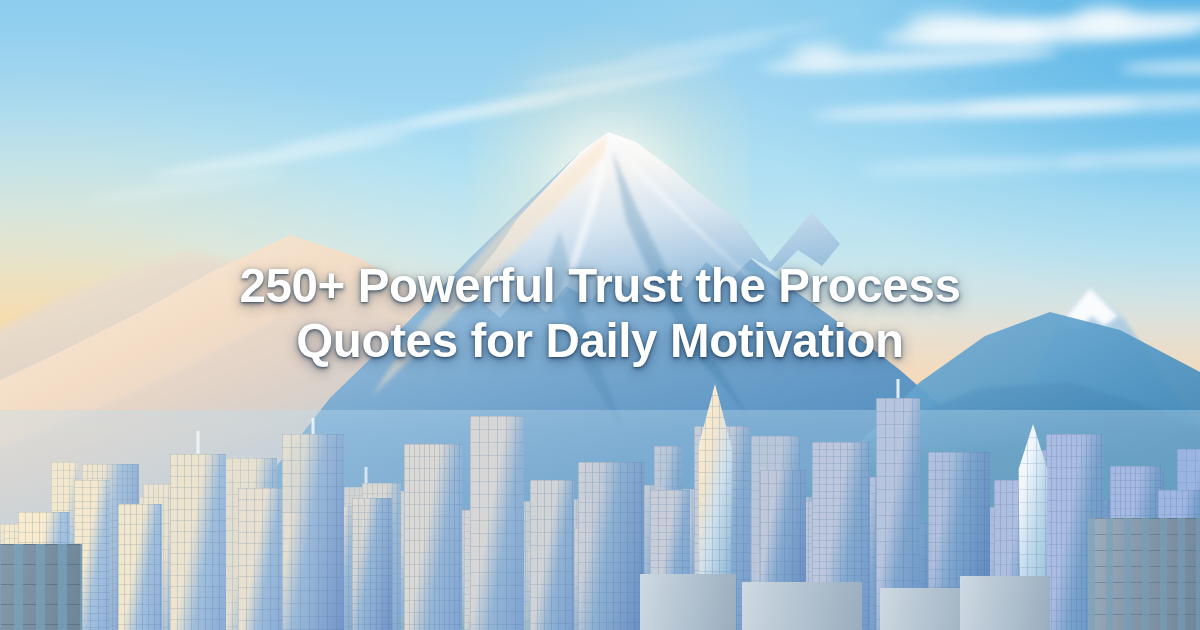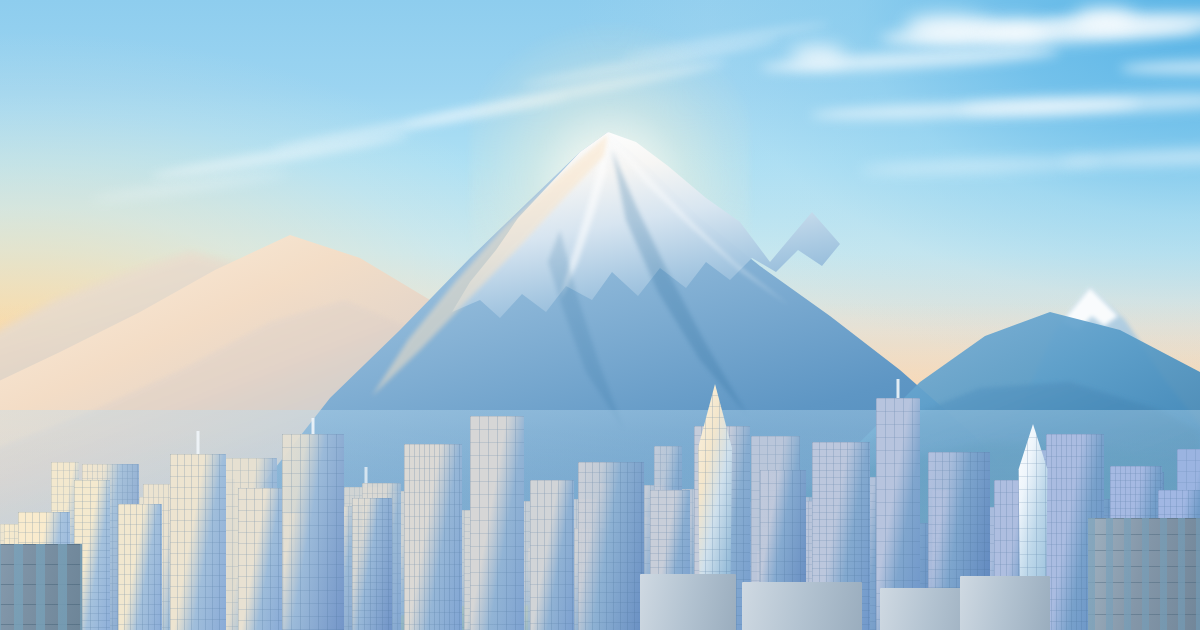--- a/index.html
+++ b/index.html
@@ -634,14 +634,20 @@
       <div class="tree" style="left: 1034px; width: 40px; height: 30px; background: radial-gradient(at 34% 26%, rgb(198, 217, 122) 0%, rgb(157, 191, 94) 46%, rgb(111, 157, 76) 100%); opacity: 0.942214; filter: blur(0.44px);"></div>
       <div class="tree" style="left: 1054px; width: 44px; height: 25px; background: radial-gradient(at 34% 26%, rgb(168, 201, 107) 0%, rgb(127, 174, 86) 48%, rgb(92, 140, 70) 100%); opacity: 0.930051; filter: blur(0.57px);"></div>
       <div class="tree" style="left: 1064px; width: 36px; height: 30px; background: radial-gradient(at 34% 26%, rgb(168, 201, 107) 0%, rgb(127, 174, 86) 48%, rgb(92, 140, 70) 100%); opacity: 0.833637; filter: blur(0.43px);"></div>
       <div class="tree" style="left: 1100px; width: 50px; height: 22px; background: radial-gradient(at 34% 26%, rgb(198, 217, 122) 0%, rgb(157, 191, 94) 46%, rgb(111, 157, 76) 100%); opacity: 0.953517; filter: blur(0.71px);"></div>
       <div class="tree" style="left: 1105px; width: 30px; height: 18px; background: radial-gradient(at 34% 26%, rgb(168, 201, 107) 0%, rgb(127, 174, 86) 48%, rgb(92, 140, 70) 100%); opacity: 0.830418; filter: blur(1.08px);"></div>
       <div class="tree" style="left: 1134px; width: 52px; height: 23px; background: radial-gradient(at 34% 26%, rgb(198, 217, 122) 0%, rgb(157, 191, 94) 46%, rgb(111, 157, 76) 100%); opacity: 0.843369; filter: blur(0.85px);"></div>
       <div class="tree" style="left: 1152px; width: 36px; height: 31px; background: radial-gradient(at 34% 26%, rgb(168, 201, 107) 0%, rgb(127, 174, 86) 48%, rgb(92, 140, 70) 100%); opacity: 0.914555; filter: blur(0.54px);"></div>
       <div class="tree" style="left: 1171px; width: 34px; height: 30px; background: radial-gradient(at 34% 26%, rgb(168, 201, 107) 0%, rgb(127, 174, 86) 48%, rgb(92, 140, 70) 100%); opacity: 0.822227; filter: blur(0.95px);"></div>
     </div>
 
+  <div class="title-wrap">
+    <h1 class="title">
+      <span>250+ Powerful Trust the Process</span><br>
+      <span>Quotes for Daily Motivation</span>
+    </h1>
+  </div>
 
 </div>
 
 </body></html>

